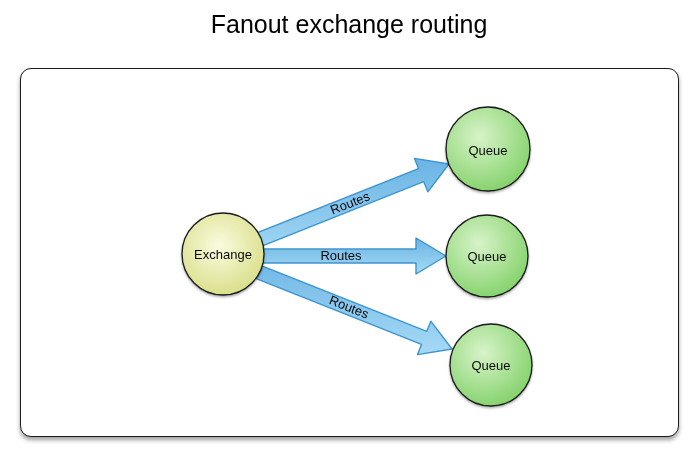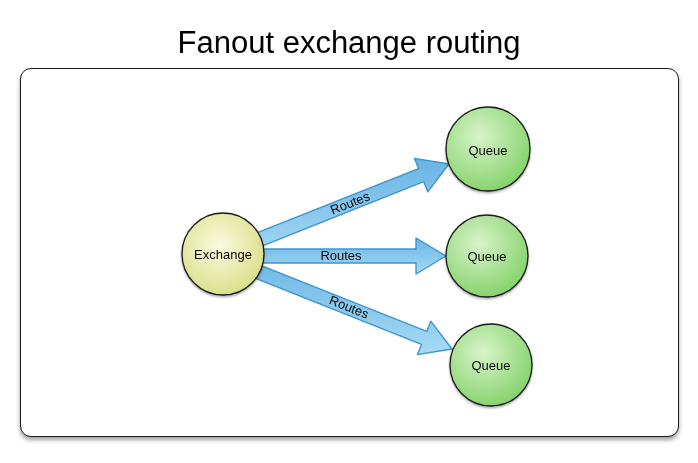--- a/index.html
+++ b/index.html
@@ -8,23 +8,23 @@
     width: 698px;
     height: 463px;
     background: #ffffff;
     overflow: hidden;
     font-family: "Liberation Sans", sans-serif;
   }
   .page { position: relative; width: 698px; height: 463px; }
   h1.title {
     position: absolute;
     top: 9px; left: 0; right: 0;
-    margin: 16px;
+    margin: 1px;
     text-align: center;
-    font-size: 31px;
+    font-size: 25px;
     font-weight: 400;
     letter-spacing: 0;
     color: #000000;
   }
   .panel {
     position: absolute;
     left: 20px; top: 68px;
     width: 657px; height: 367px;
     background: #ffffff;
     border: 1px solid #1b1b1b;

